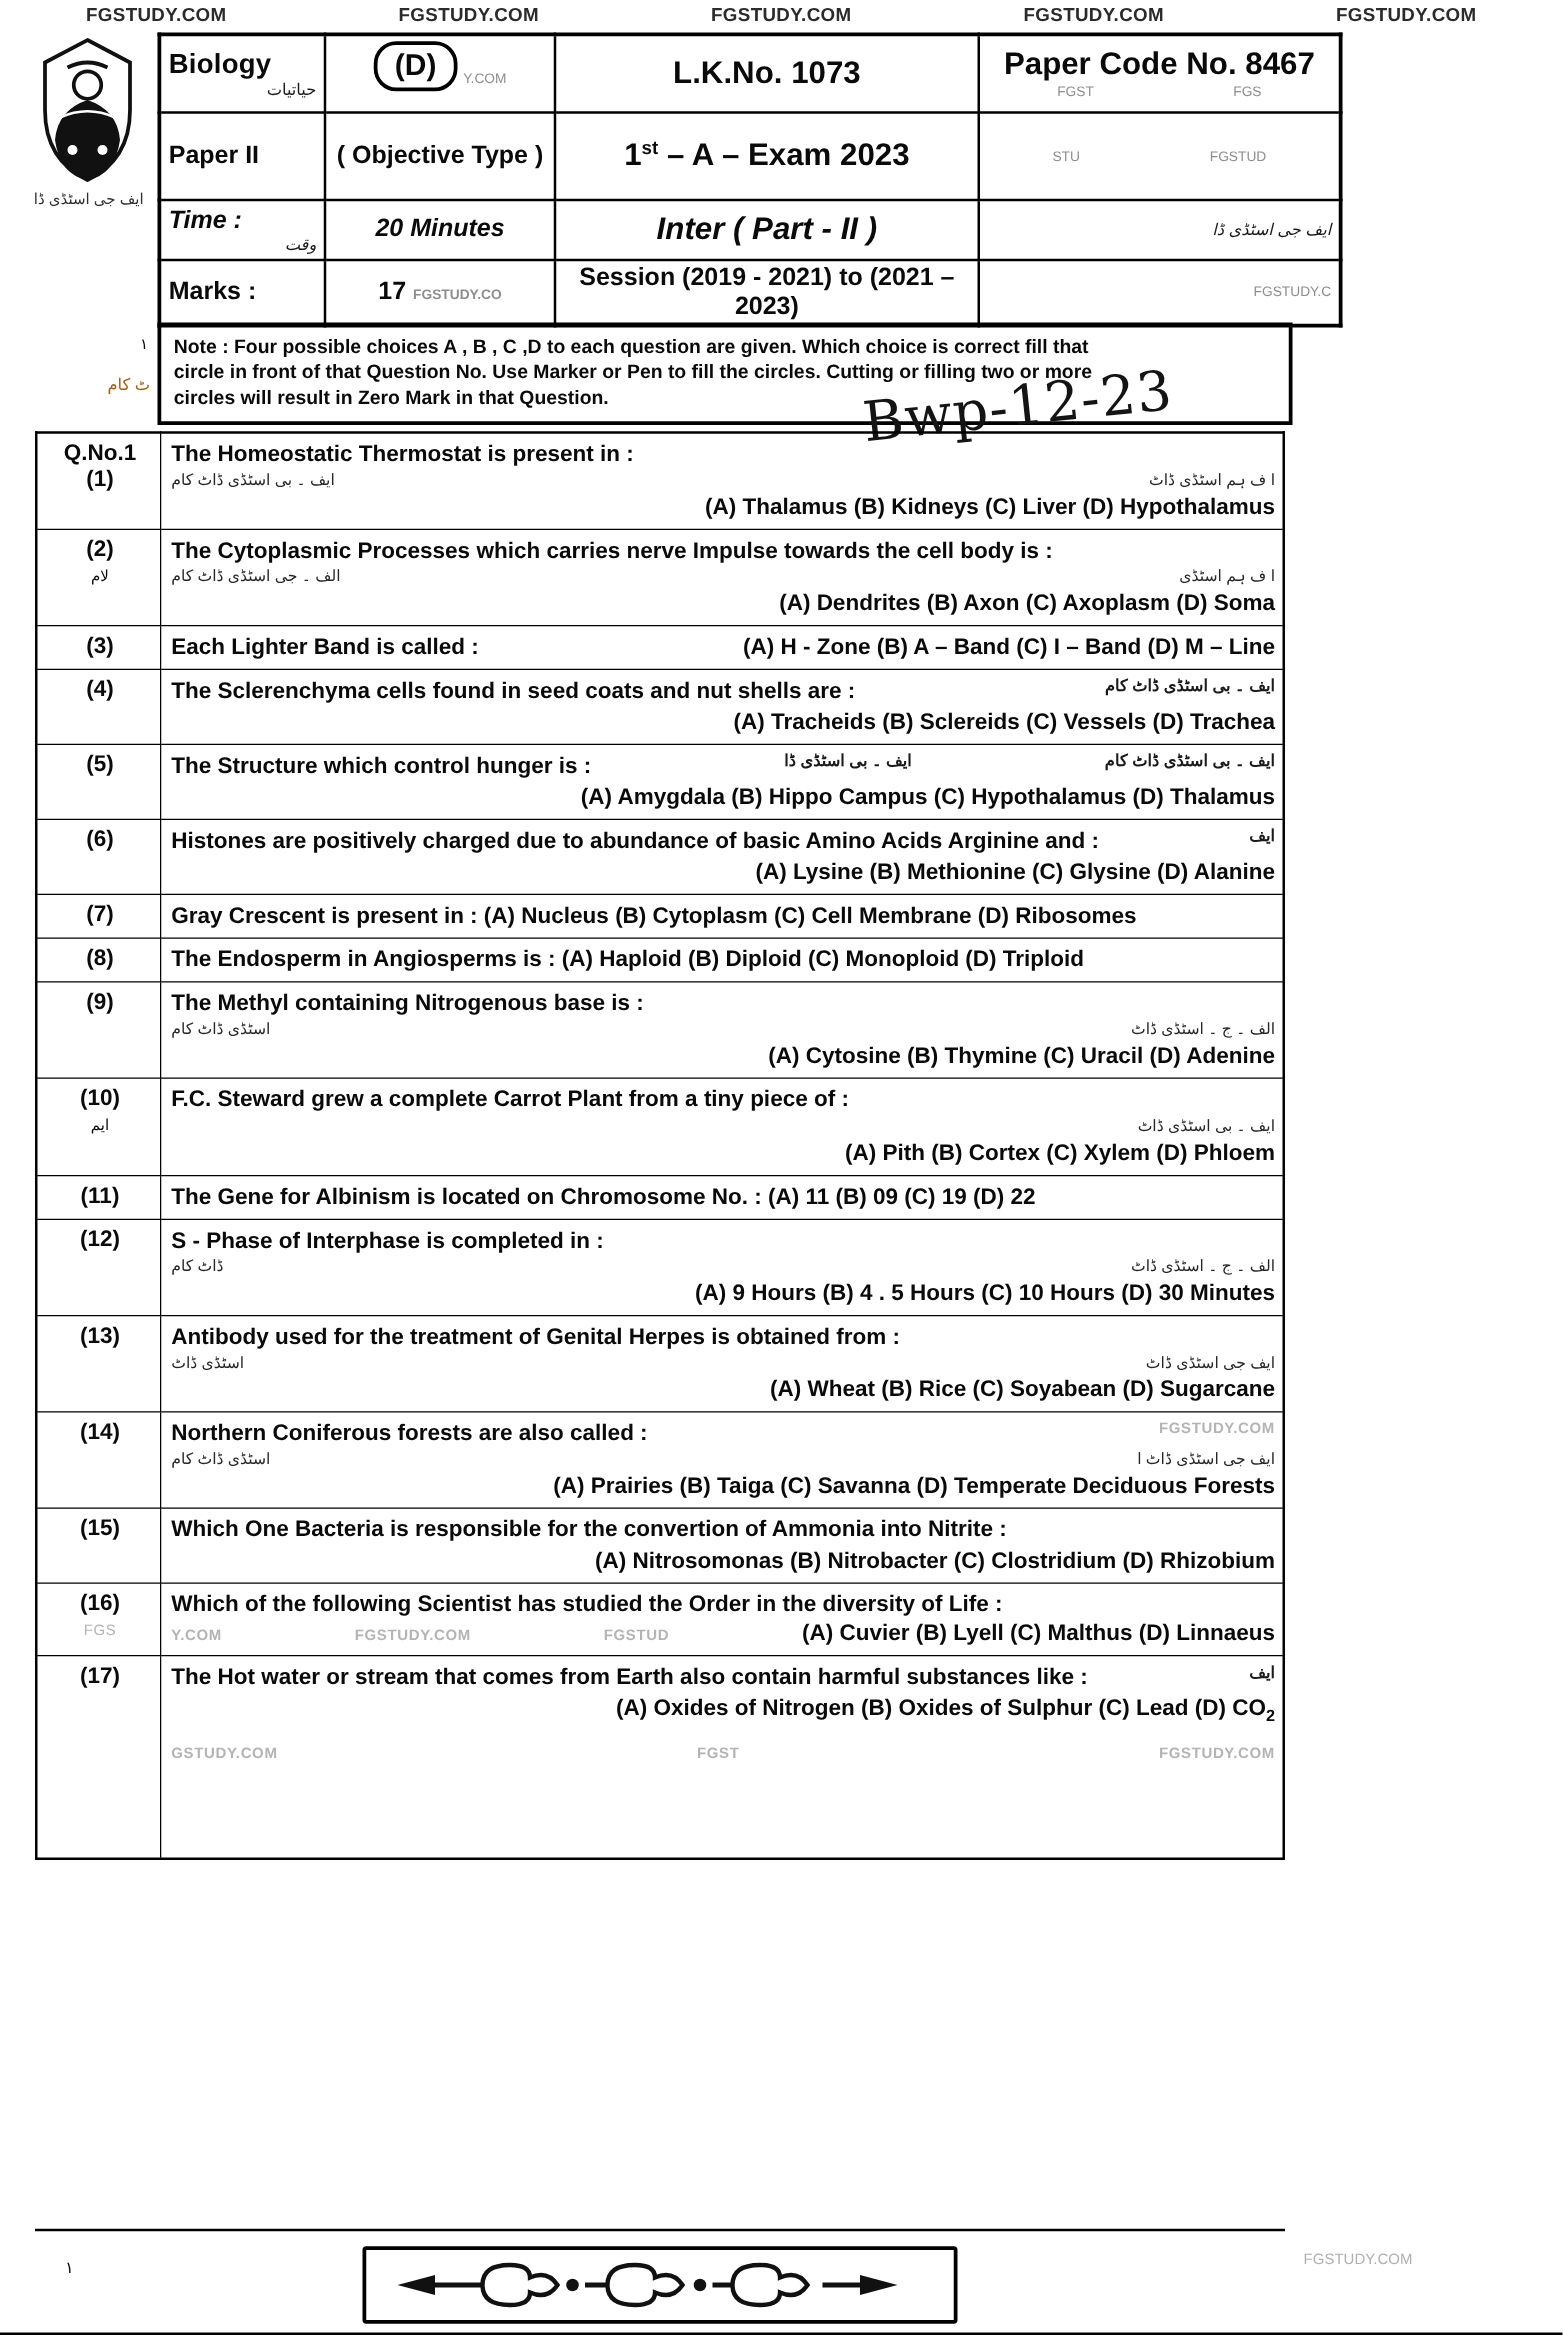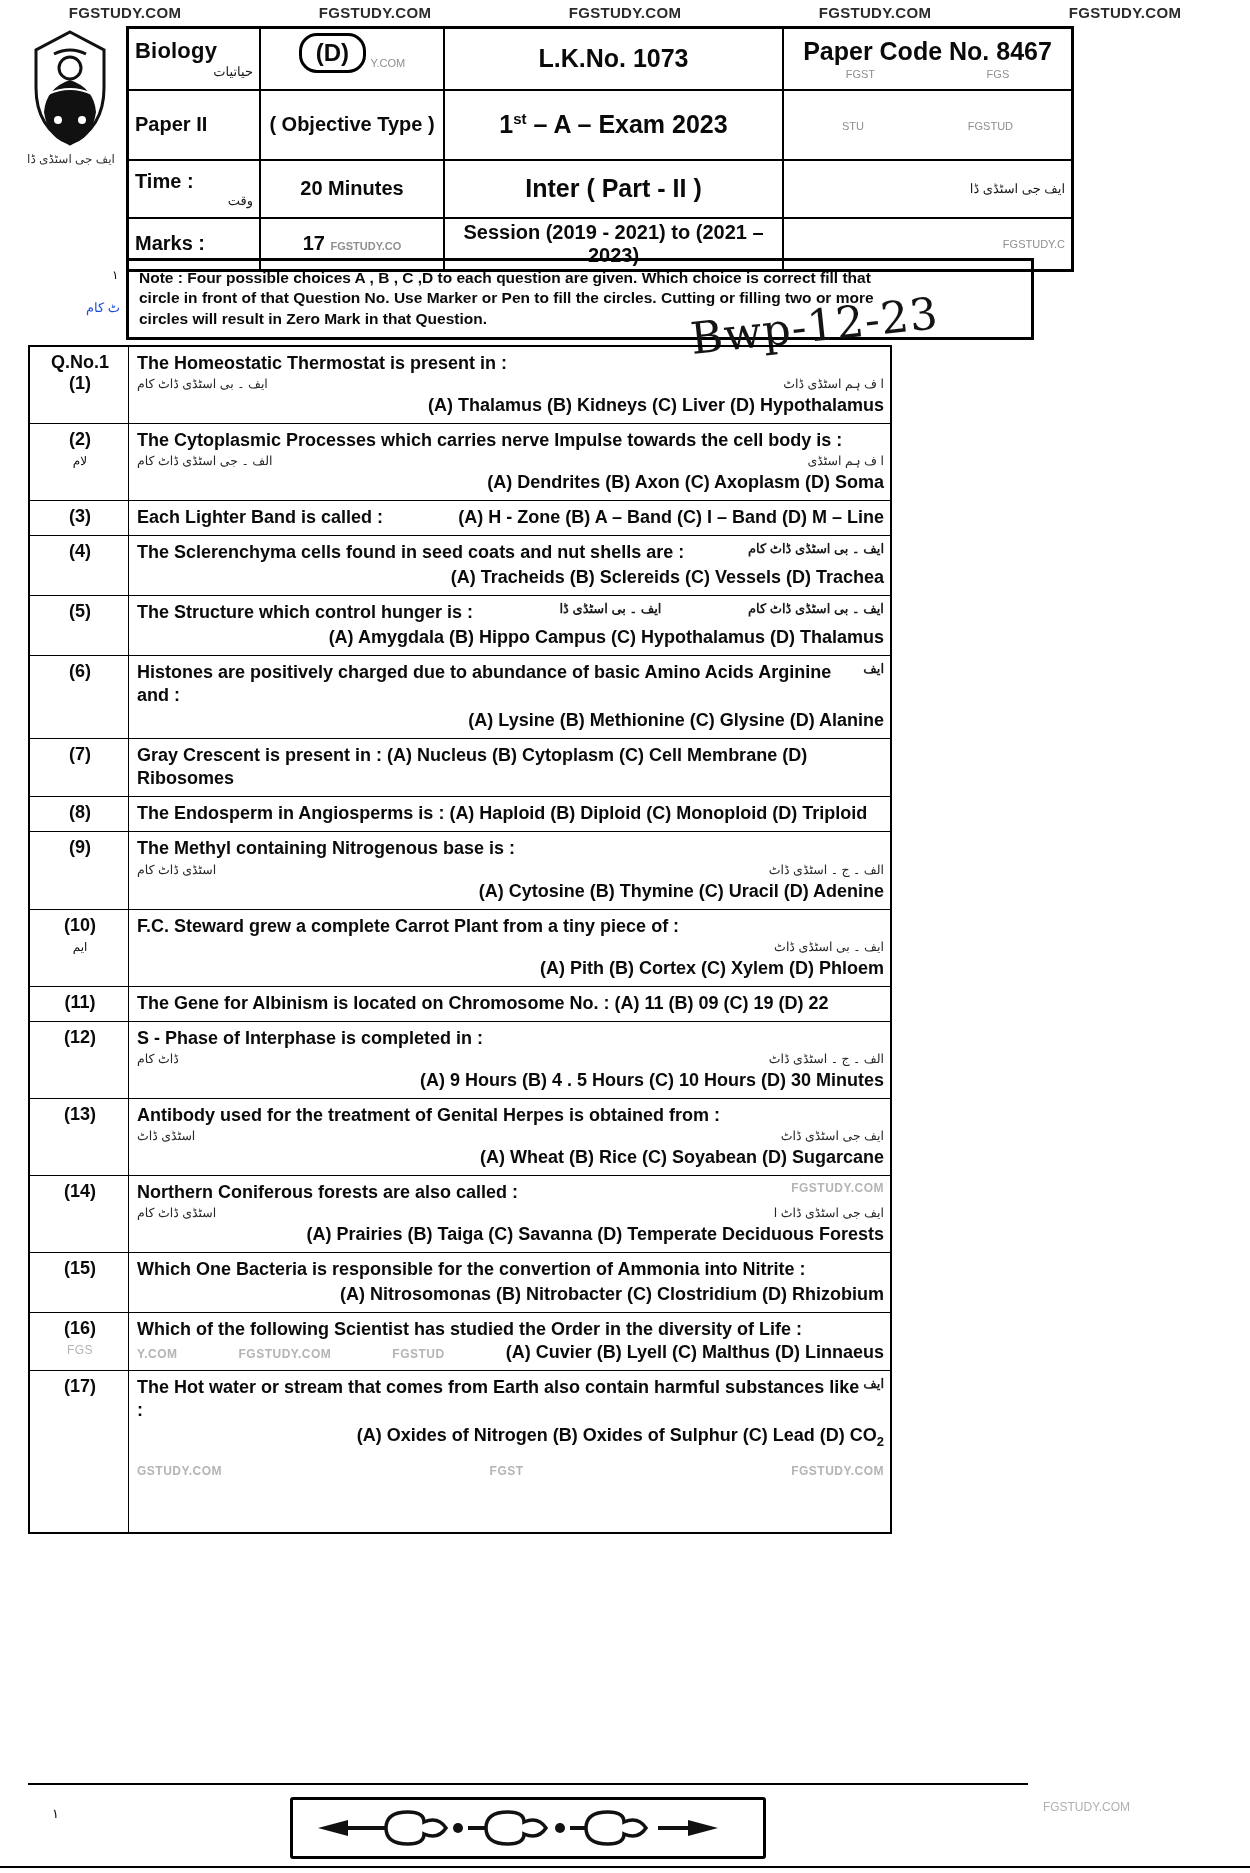--- a/index.html
+++ b/index.html
@@ -40,21 +40,21 @@
     vertical-align:middle;
     position:relative;
   }
   .c-sub{width:118px;}
   .c-type{width:170px;}
   .c-mid{width:325px;}
   .c-right{width:275px;}
 
   .r1{height:62px;}
   .r2{height:70px;}
-  .r3{height:58px;}
+  .r3{height:48px;font-style:italic;}
   .r4{height:46px;}
 
   .big{font-size:22px; font-weight:700; letter-spacing:.2px;}
   .big-c{font-size:25px; font-weight:700; text-align:center;}
   .mid{font-size:20px; font-weight:700;}
   .mid-c{font-size:20px; font-weight:700; text-align:center;}
 
   .dcircle{
     display:inline-block;
     border:3px solid #000;
@@ -80,38 +80,38 @@
   
   .note{
     position:absolute; left:126px; top:258px; width:882px;
     border:3px solid #000;
     padding:7px 10px 8px 10px;
     font-size:15.5px; font-weight:700; line-height:1.32;
   }
   .note .nline{white-space:nowrap;}
   .note-side{
     position:absolute; left:86px; top:300px;
-    font-size:13px; direction:rtl; color:#1d4ed8;
+    font-size:13px; direction:rtl; color:#a16207;
   }
   .note-mark{position:absolute; left:112px; top:268px; font-size:12px;}
 
   
   .handwrite{
     position:absolute; left:690px; top:300px;
     font-family:"DejaVu Serif", serif;
     font-size:44px; font-weight:400;
     transform:rotate(-6deg);
     color:#141414;
     letter-spacing:1px;
   }
 
   
   .qwrap{position:absolute; left:28px; top:345px; width:1000px;}
   table.q{
-    border-collapse:collapse; width:864px;
+    border-collapse:collapse; width:1000px;
     border:2.5px solid #000; table-layout:fixed;padding-left:13px;
   }
   table.q td{
     border:1.8px solid #000;
     vertical-align:top;
     padding:5px 6px 6px 8px;
   }
   td.num{
     width:84px; text-align:center;
     font-size:18px; font-weight:700;

